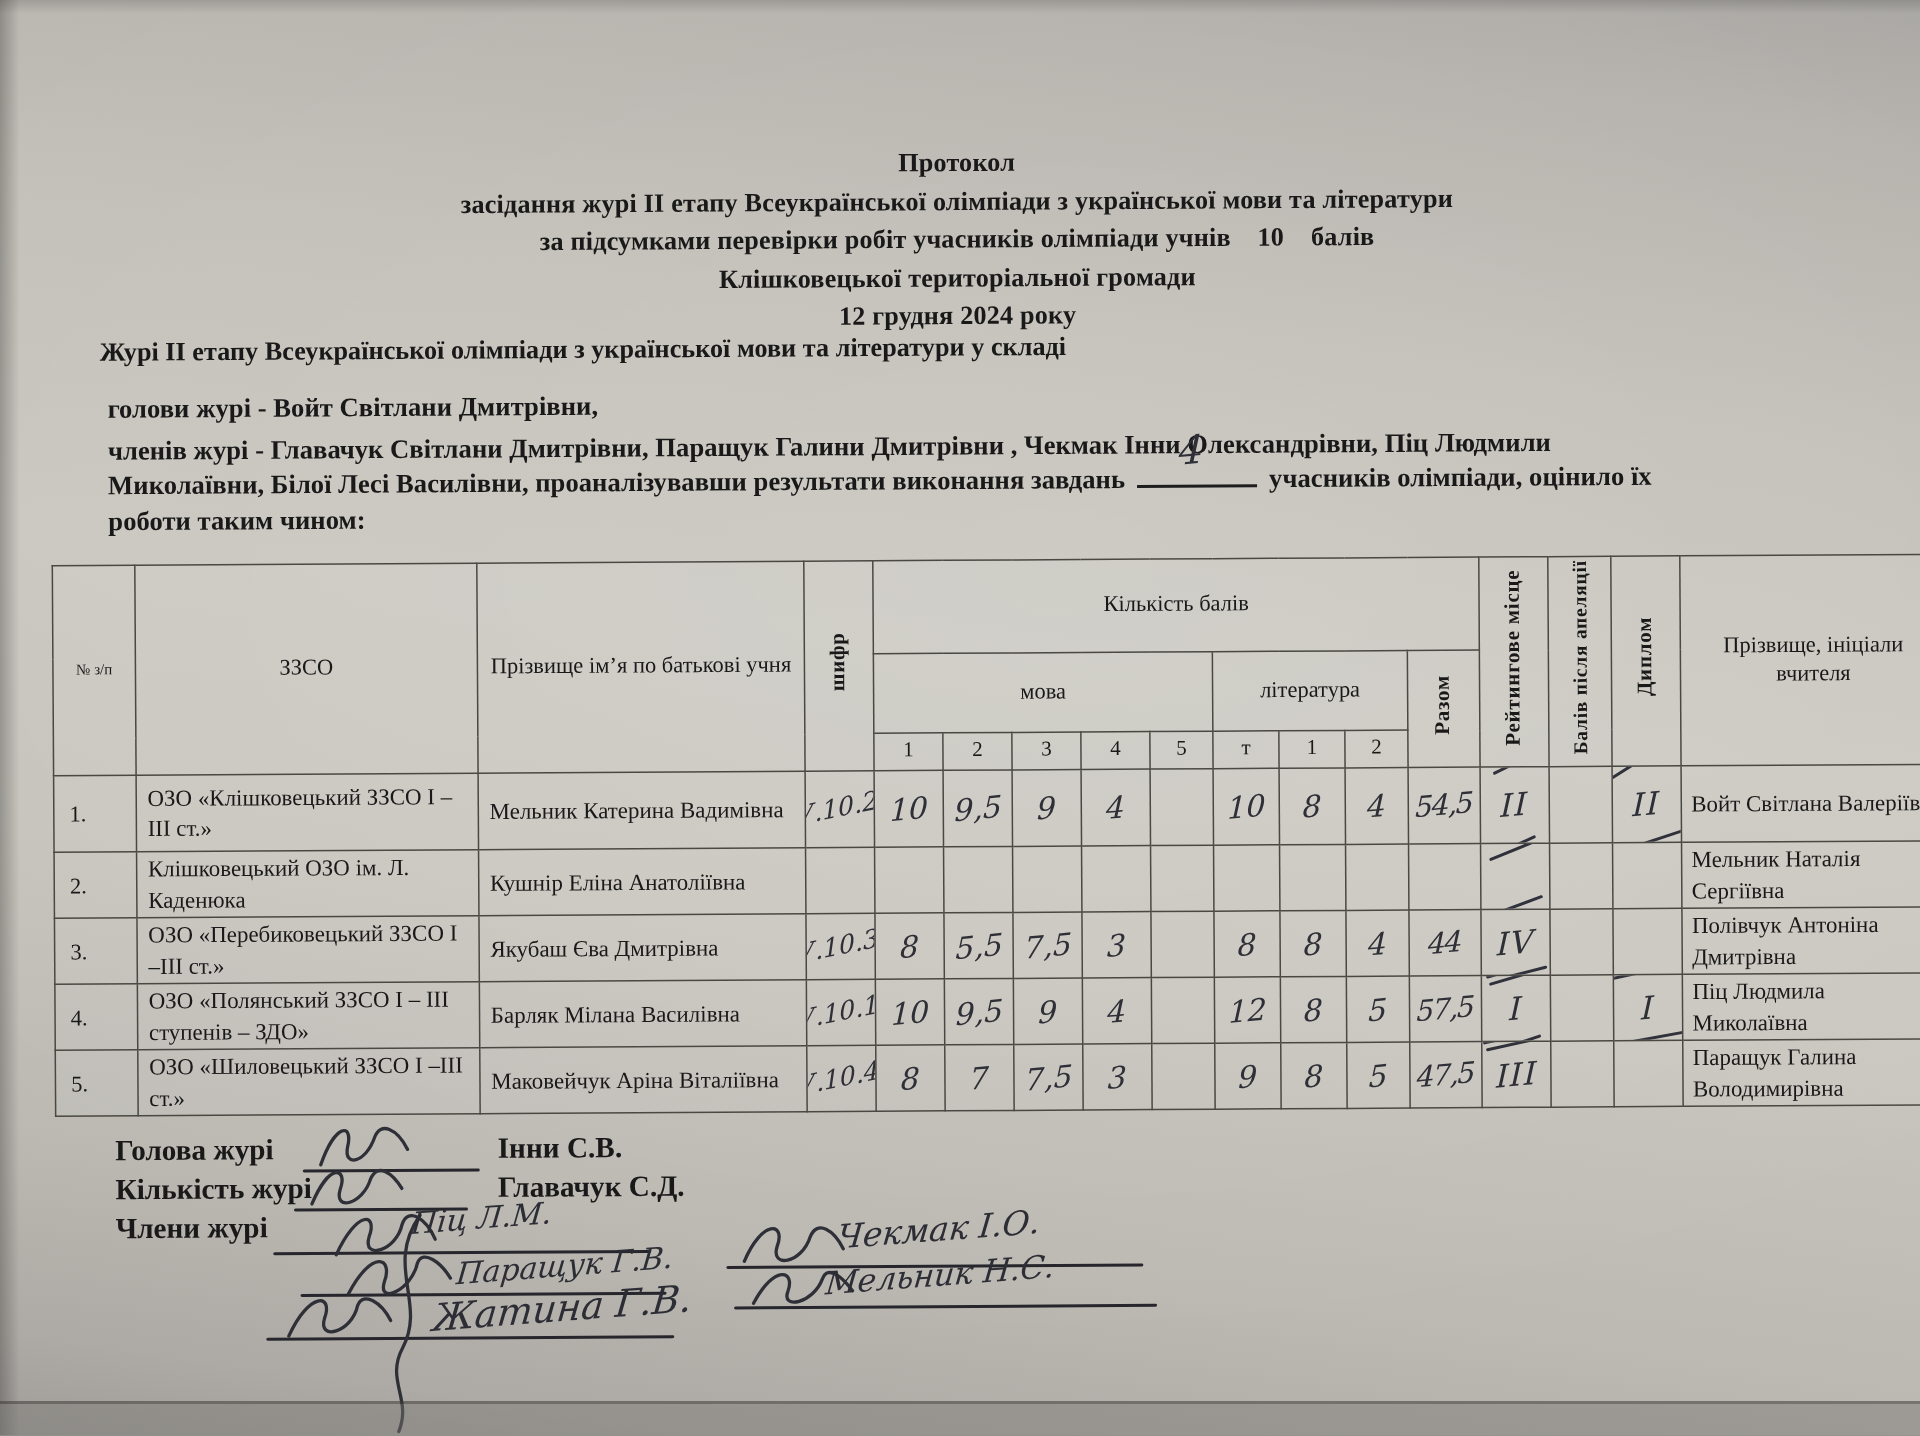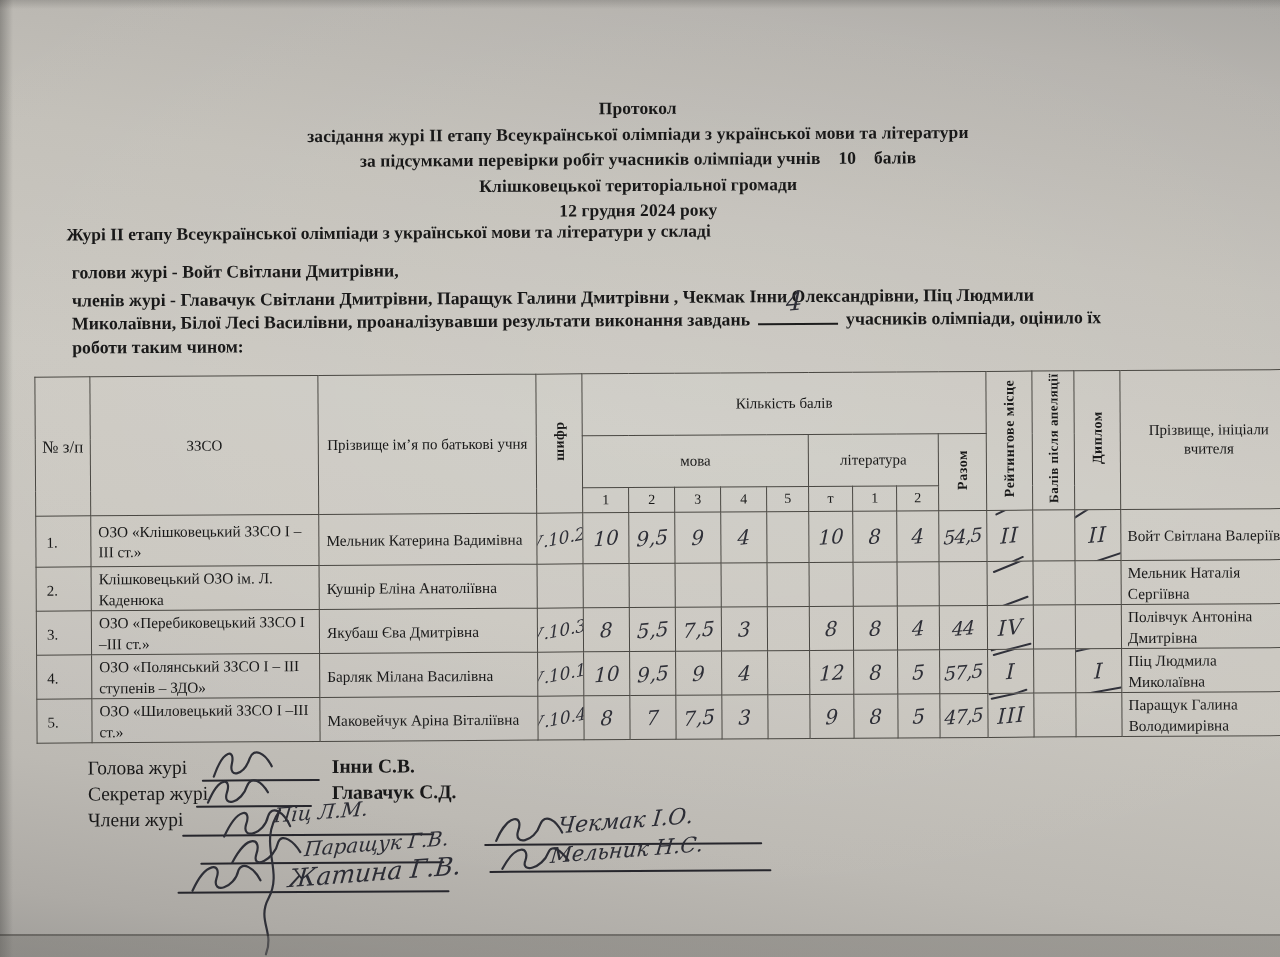--- a/index.html
+++ b/index.html
@@ -52,21 +52,21 @@
   td.c-school, td.c-student { font-size:15.3px; line-height:20.5px; vertical-align:top; padding:2px 4px 0 7px; }
   td.c-teacher { font-size:15.3px; line-height:20.5px; vertical-align:top; padding:2px 2px 0 6px; }
   td.c-cipher { text-align:left; padding:0; overflow:visible; }
   td.c-score { text-align:center; padding:0; position:relative; overflow:visible; }
   tr.r td { height:43px; }
   tr.r1 td { height:51px; }
   tr.r3 td { height:44px; }
   .pk { position:absolute; height:2.2px; background:#30313a; border-radius:2px; display:block; }
 
   .sig-block { position:absolute; left:0; top:748px; width:100%; height:205px; font-size:19.5px; }
-  .sig-label { position:absolute; left:86px; font-weight:normal; white-space:nowrap; }
+  .sig-label { position:absolute; left:75px; font-weight:bold; white-space:nowrap; }
   .sig-name { position:absolute; left:330px; font-weight:bold; white-space:nowrap; }
   .sig-line { position:absolute; height:2.2px; background:#26262c; border-radius:2px; }
   .squig { position:absolute; }
 </style>
 </head>
 <body>
 
 <div class="photo">
   <div class="tilt">
 
@@ -106,21 +106,21 @@
           <col style="width:44px">
           <col style="width:42px">
         <col style="width:48px">
           <col style="width:46px">
           <col style="width:42px">
           <col style="width:46px">
           <col style="width:177px">
       </colgroup>
       <tbody>
           <tr style="height:62px">
-        <th class="hcell" rowspan="3" style="font-size:17px">№ з/п</th>
+        <th class="hcell" rowspan="3" style="font-size:10px">№ з/п</th>
         <th class="hcell" rowspan="3">ЗЗСО</th>
         <th class="hcell" rowspan="3">Прізвище ім’я по батькові учня</th>
         <th class="hcell" rowspan="3"><span class="vert">шифр</span></th>
         <th class="hcell" colspan="9">Кількість балів</th>
         <th class="hcell" rowspan="3"><span class="vert">Рейтингове місце</span></th>
         <th class="hcell" rowspan="3"><span class="vert small">Балів після апеляції</span></th>
         <th class="hcell" rowspan="3"><span class="vert">Диплом</span></th>
         <th class="hcell" rowspan="3" style="text-align:center">Прізвище, ініціали вчителя</th>
       </tr>
       <tr style="height:52px">
@@ -258,21 +258,21 @@
           <span class="hw hw-rating">III</span></td>
         <td class="c-score"><span class="hw hw-score"></span></td>
         <td class="c-score"><span class="hw hw-rating"></span></td>
         <td class="c-teacher">Паращук Галина Володимирівна</td>
       </tr>
     </tbody>
       </table>
 
     <div class="sig-block">
       <div class="sig-label" style="top:6px">Голова журі</div>
-      <div class="sig-label" style="top:32px">Секретар журі</div>
+      <div class="sig-label" style="top:32px">Кількість журі</div>
       <div class="sig-label" style="top:58px">Члени журі</div>
       <div class="sig-name" style="top:6px">Інни С.В.</div>
       <div class="sig-name" style="top:32px">Главачук С.Д.</div>
 
       <div class="sig-line" style="left:200px;top:29px;width:118px"></div>
       <div class="sig-line" style="left:194px;top:55px;width:116px"></div>
       <div class="sig-line" style="left:180px;top:84px;width:252px"></div>
       <div class="sig-line" style="left:198px;top:112px;width:244px"></div>
       <div class="sig-line" style="left:175px;top:141px;width:272px"></div>
       <div class="sig-line" style="left:482px;top:95px;width:278px"></div>

